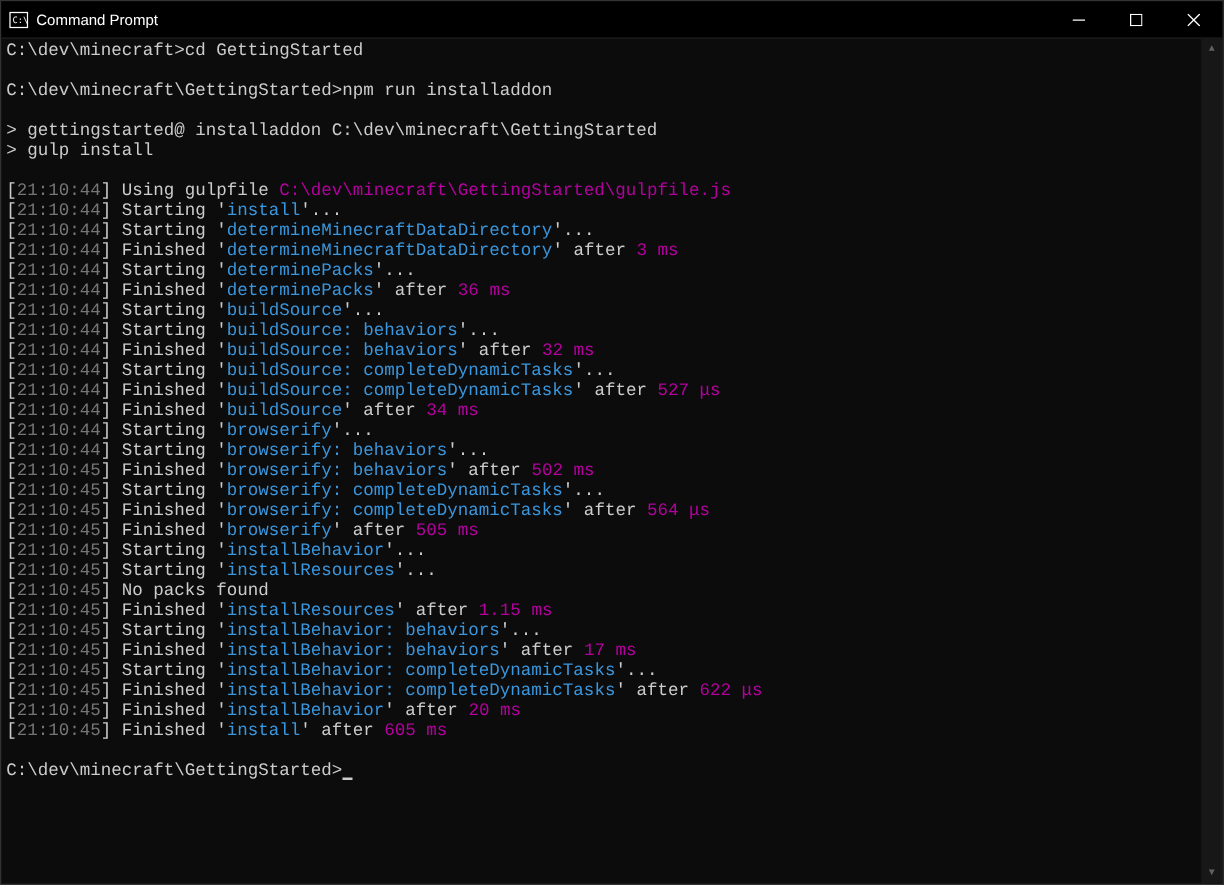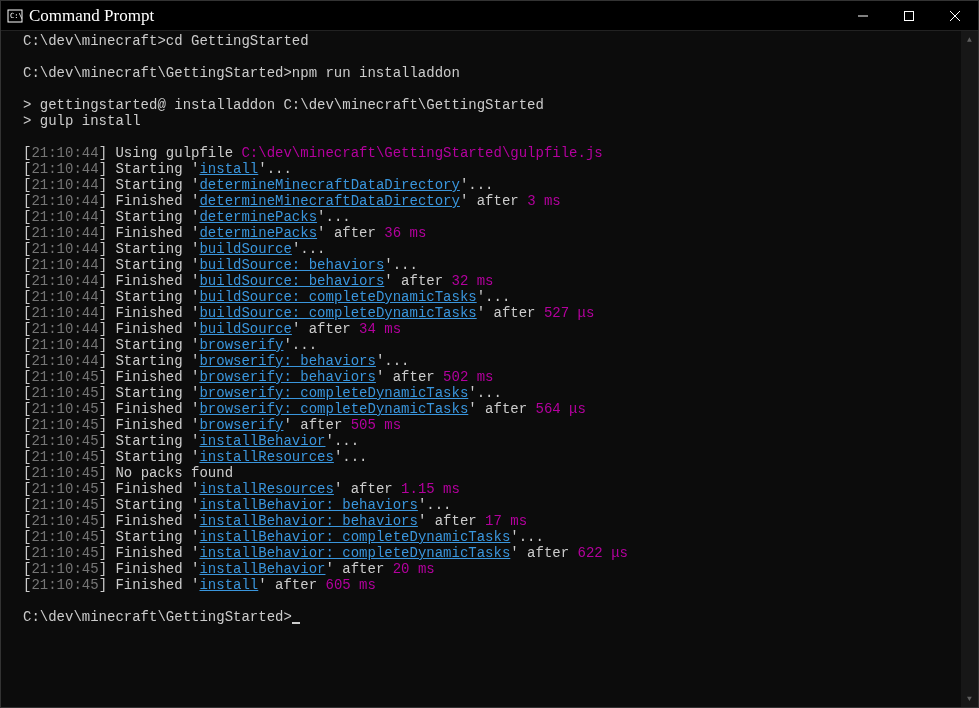--- a/index.html
+++ b/index.html
@@ -37,22 +37,22 @@
     
     .titlebar-icon {
       width: 16px;
       height: 16px;
       display: flex;
       align-items: center;
       justify-content: center;
     }
     
     .titlebar-title {
-      font-family: Liberation Serif, serif;
-      font-size: 17px;
+      font-family: Liberation Sans, sans-serif;
+      font-size: 12px;
     }
     
     .titlebar-controls {
       display: flex;
       height: 100%;
     }
     
     .titlebar-btn {
       width: 46px;
       height: 100%;
@@ -96,23 +96,23 @@
     .scrollbar-arrow.top {
       position: absolute;
       top: 0;
     }
     
     .scrollbar-arrow.bottom {
       position: absolute;
       bottom: 0;
     }
     
-    .c-white { color: #cccccc; margin-left: 18px; }
+    .c-white { color: #cccccc; }
     .c-gray { color: #767676; font-family: Liberation Mono, monospace; }
-    .c-cyan { color: #3a96dd; text-decoration: underline; }
+    .c-cyan { color: #3a96dd; }
     .c-magenta { color: #b4009e; text-align: right; }
     
     .line {
       display: block;
     }
     
     .cursor {
       display: inline-block;
       width: 8px;
       height: 2px;

